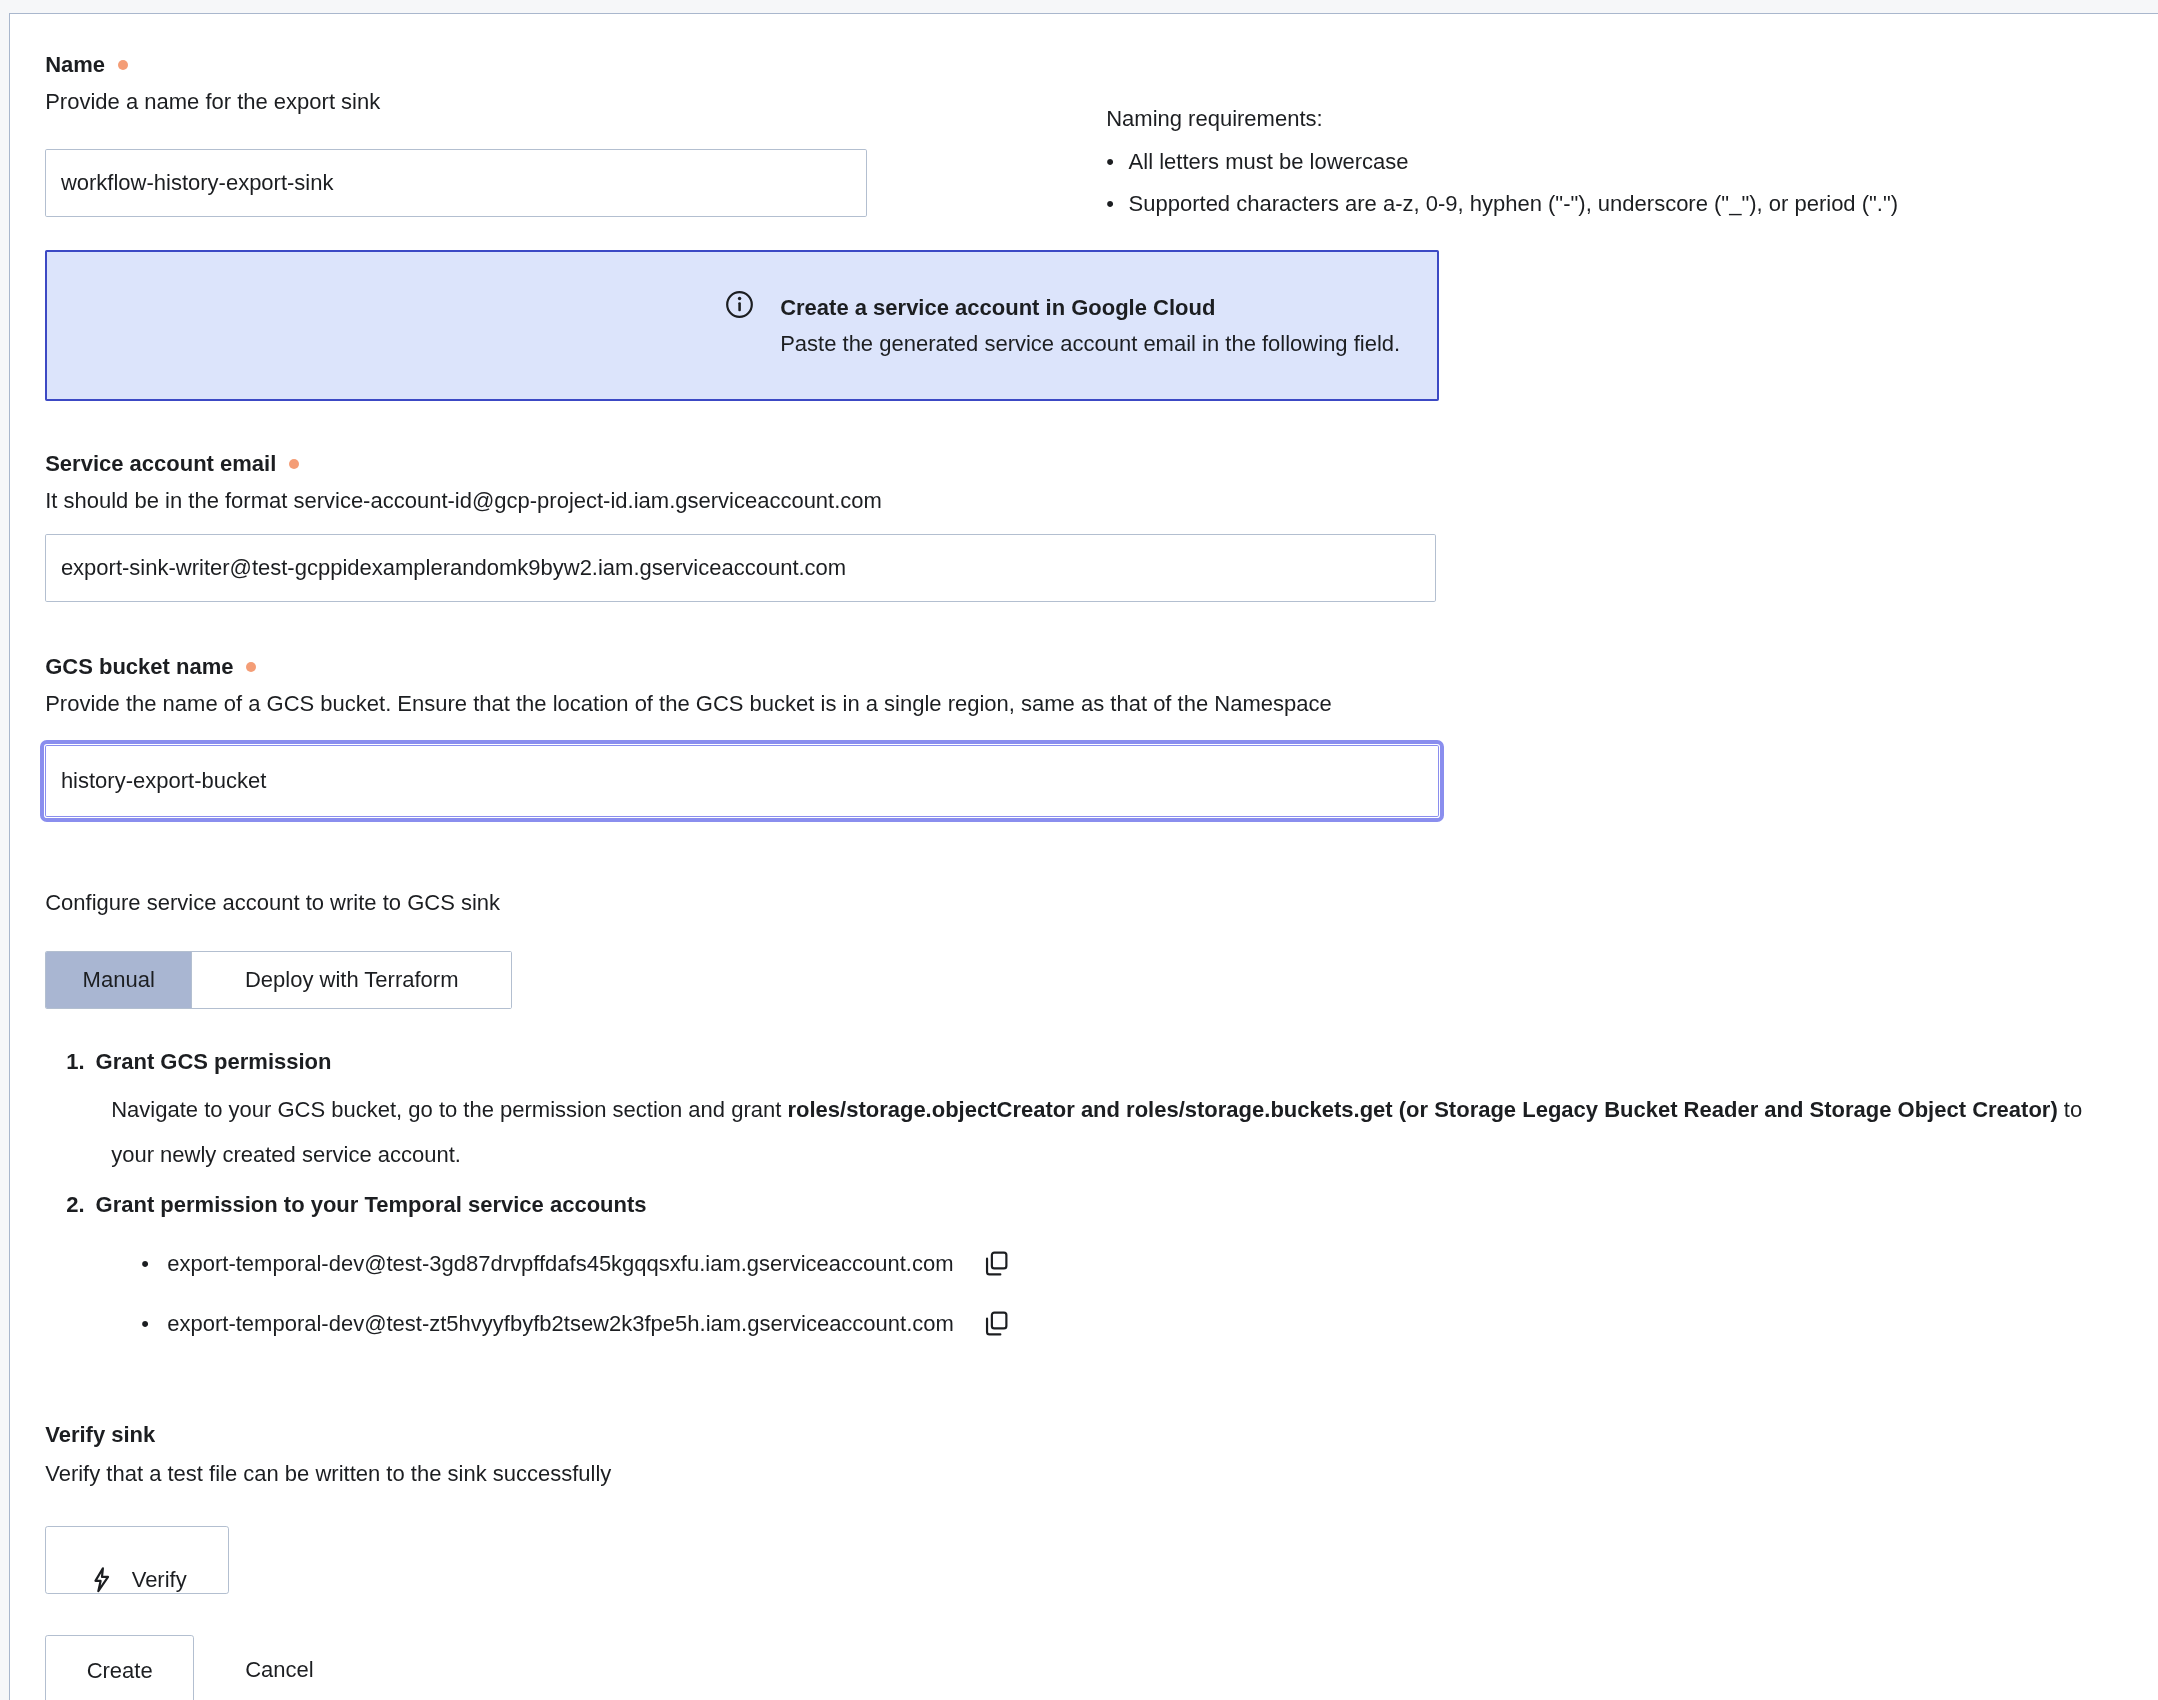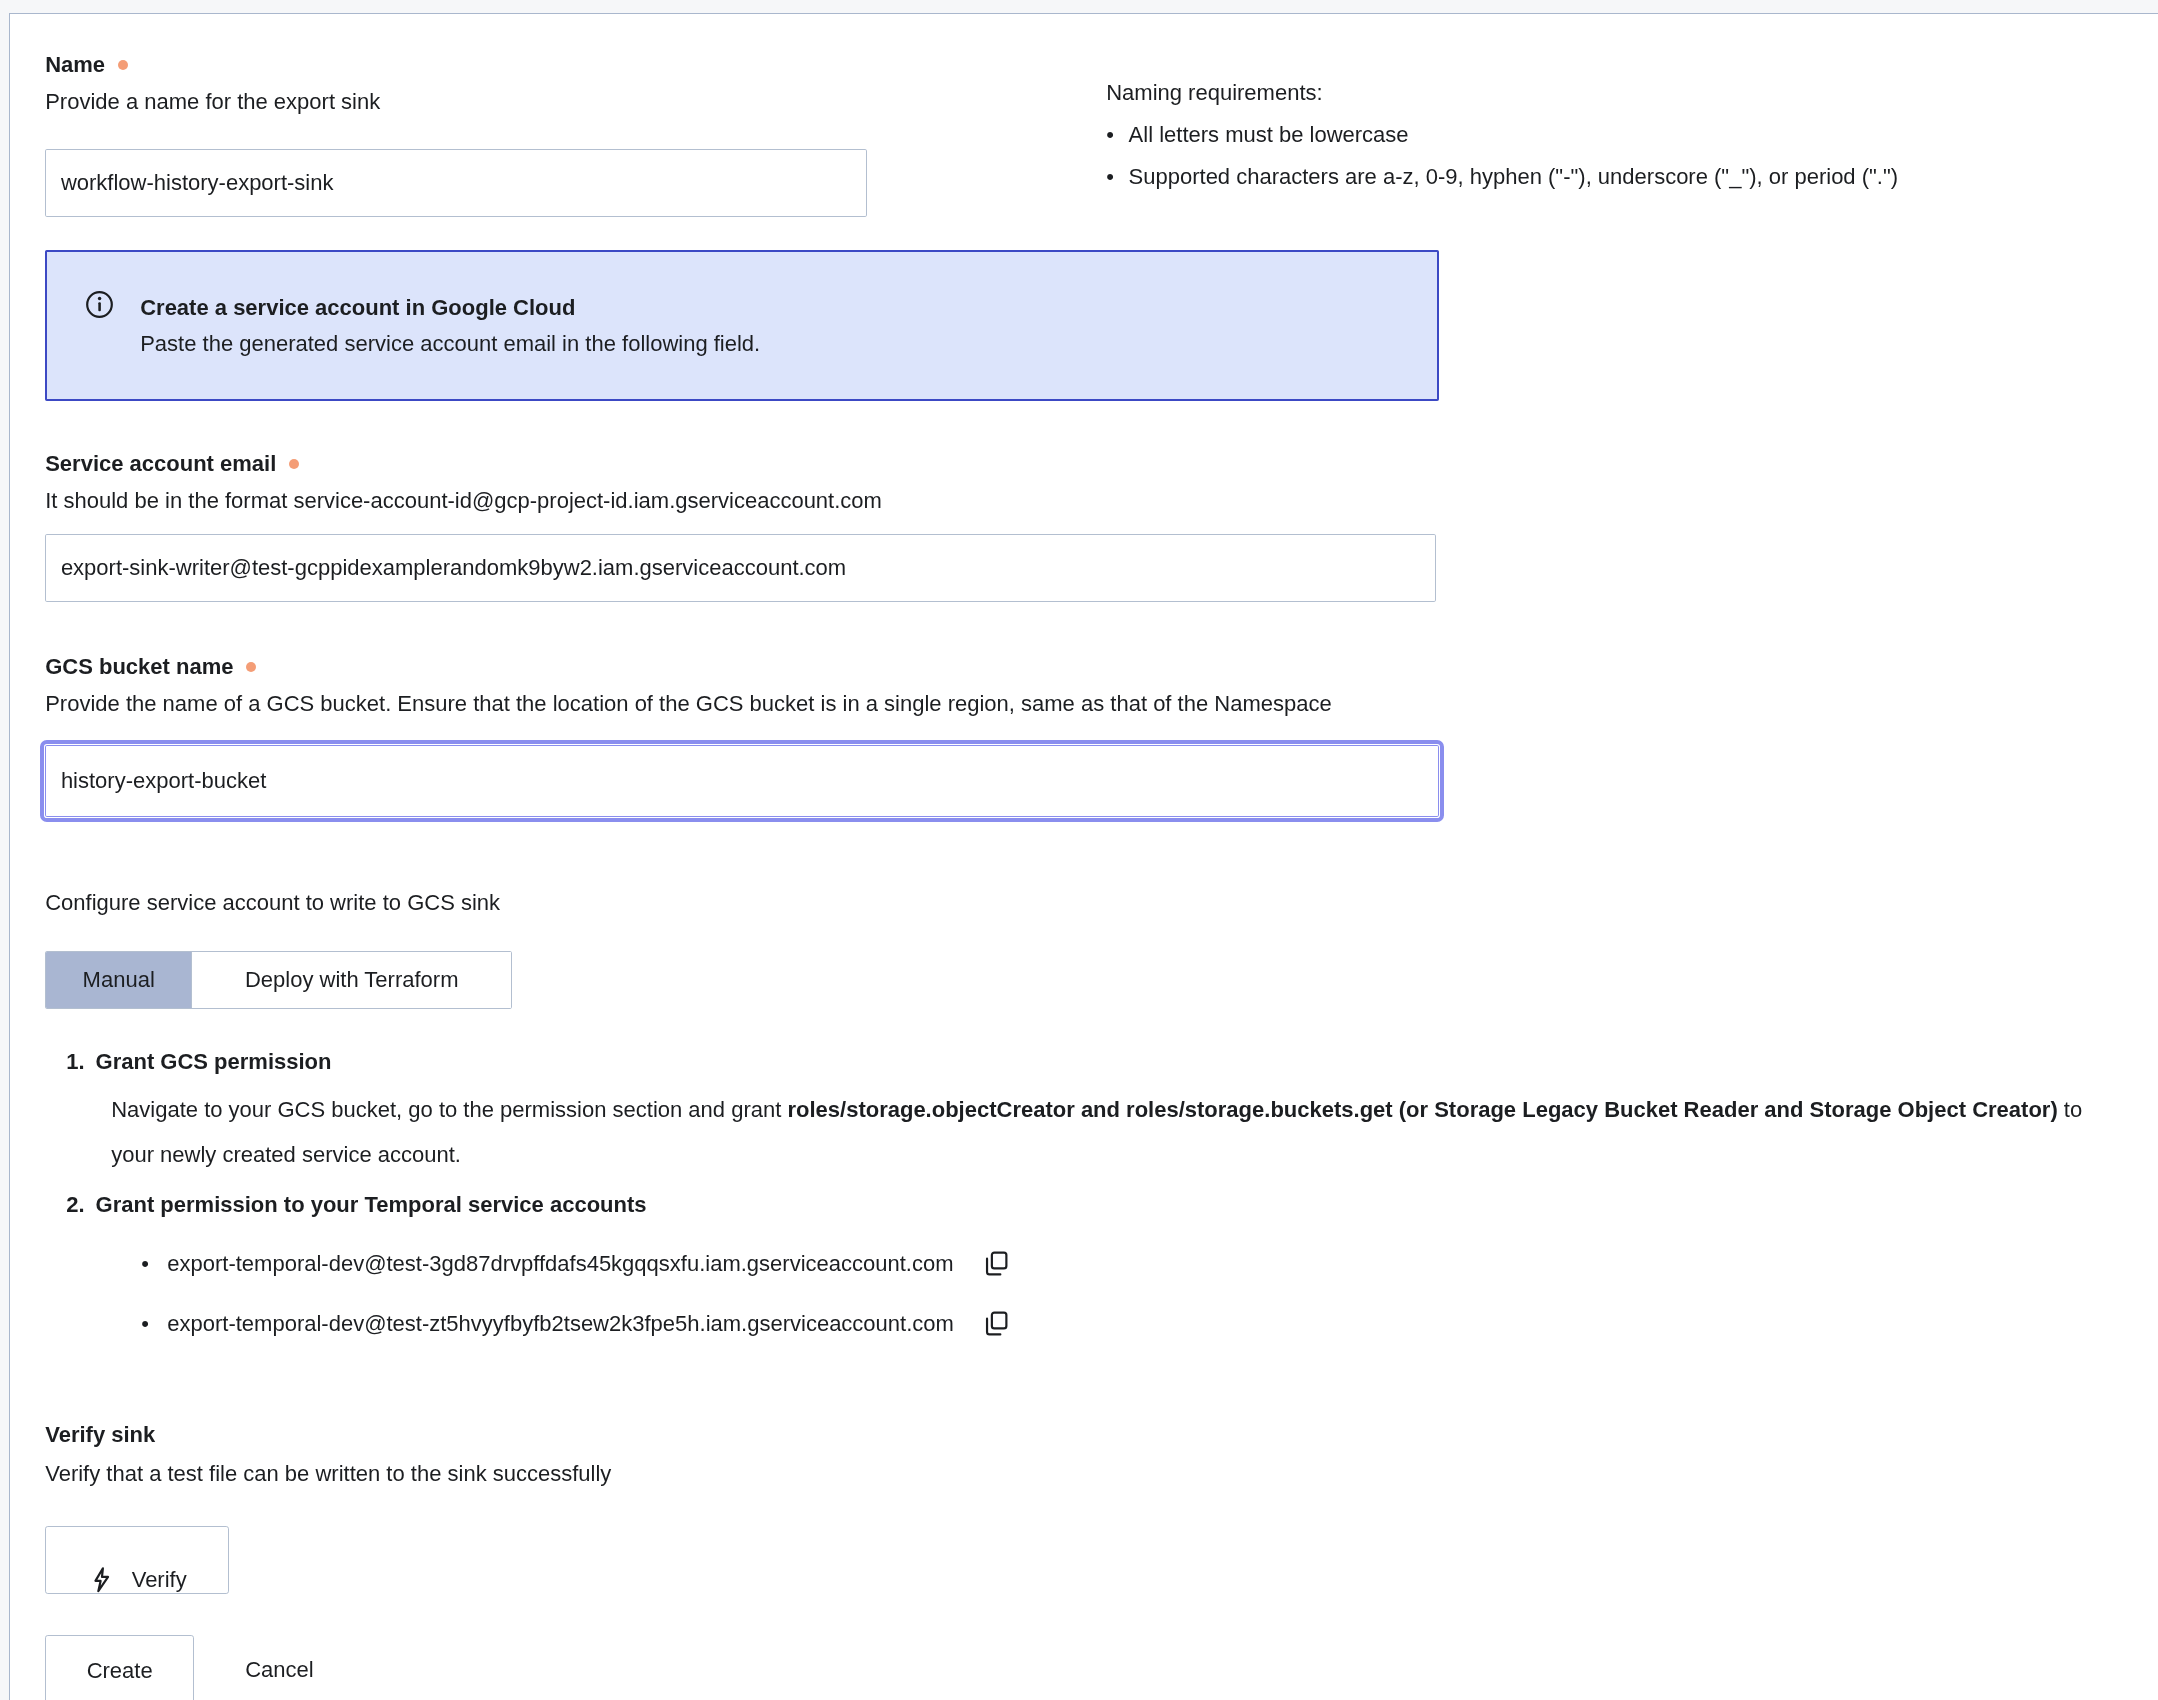--- a/index.html
+++ b/index.html
@@ -25,21 +25,21 @@
   }
   .card{
     position:absolute;
     left:9.2px;top:13px;
     width:2150px;height:1688px;
     background:var(--card-bg);
     border-top:1.8px solid var(--card-border);
     border-left:1.8px solid var(--card-border);
   }
   .content{padding:37px 0 0 35px;}
-  .top-row{display:flex;align-items:center;}
+  .top-row{display:flex;align-items:flex-end;}
   .field-label{font-weight:700;display:flex;align-items:center;gap:13px;}
   .required-dot{
     width:10px;height:10px;border-radius:50%;
     background:var(--required);display:inline-block;flex:none;
   }
   .field-desc{margin-top:9.2px;}
   .text-input{
     display:block;
     height:68px;
     border:1.8px solid var(--border);
@@ -60,20 +60,21 @@
   .info-banner{
     margin-top:33px;
     width:1394px;height:151px;
     background:var(--info-bg);
     border:2.8px solid var(--info-border);
     border-radius:1.8px;
     display:flex;
     align-items:center;
     padding:0 37px;
     gap:25px;
+    justify-content:flex-end;
   }
   .info-icon{flex:none;align-self:flex-start;margin-top:37px;}
   .info-text .info-title{font-weight:700;}
   .info-text .info-body{margin-top:9.2px;}
   .section{margin-top:49px;}
   .section .text-input{margin-top:20px;}
   .sa-input{width:1391px;}
   .bucket-section{margin-top:51px;}
   .bucket-input{
     width:1394px;

